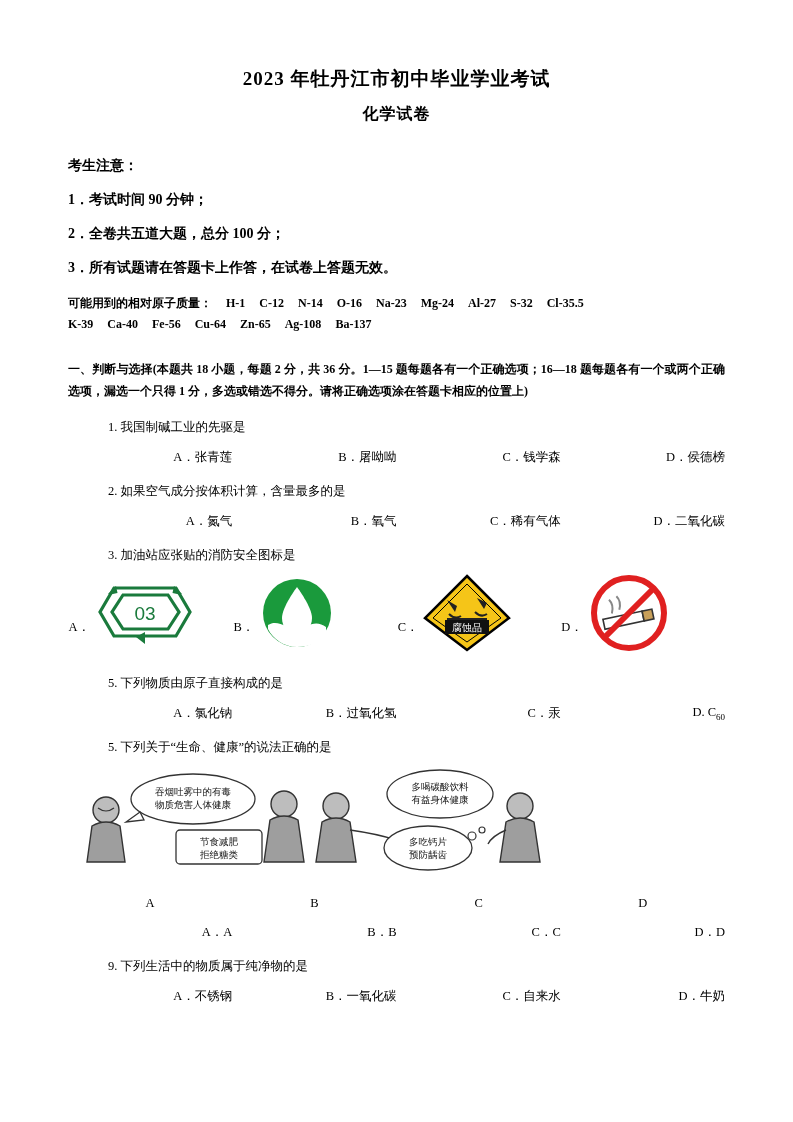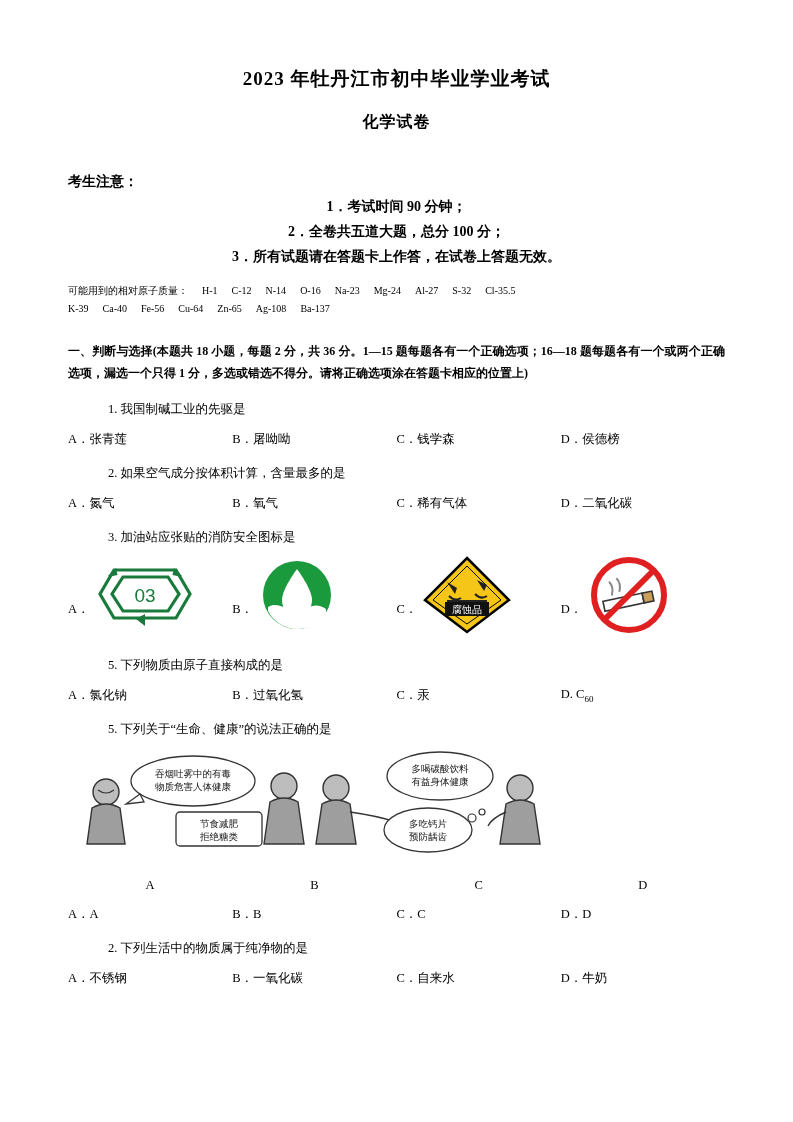--- a/index.html
+++ b/index.html
@@ -26,56 +26,56 @@
     font-size: 19px;
     font-weight: bold;
     letter-spacing: 1px;
     margin: 14px 0 12px 0;
   }
   .title-sub {
     text-align: center;
     font-size: 16px;
     font-weight: bold;
     letter-spacing: 1px;
-    margin: 20px 0 0 0;
+    margin: 12px 0 0 0;
   }
   .notice-head {
     font-size: 14px;
     font-weight: bold;
-    margin-top: 40px;
+    margin-top: 32px;
   }
   .notice-line {
     font-size: 14px;
     font-weight: bold;
-    margin-top: 7px;
-    text-align: center;
+    margin-top: 16px;
   }
   .mass-line {
-    font-size: 10px;
-    font-weight: normal;
+    font-size: 12px;
+    font-weight: bold;
     margin-top: 16px;
     line-height: 1.75;
   }
   .mass-line .sp { display: inline-block; width: 14px; }
   .section-head {
     font-size: 12px;
     font-weight: bold;
     margin-top: 23px;
     line-height: 1.85;
     text-align: justify;
   }
   .q {
     font-size: 12.5px;
     margin-top: 17px;
     margin-left: 40px;
   }
   .opts {
     display: flex;
     font-size: 12.5px;
     margin-top: 13px;
+    text-align: right;
   }
   .opts > div {
     width: 25%;
   }
   .opts.pic {
     margin-top: 4px;
     align-items: center;
     min-height: 90px;
   }
   .pic-cell {
@@ -268,21 +268,21 @@
     <div>C</div>
     <div>D</div>
   </div>
   <div class="opts">
     <div>A．A</div>
     <div>B．B</div>
     <div>C．C</div>
     <div>D．D</div>
   </div>
 
-  <div class="q">2. 下列生活中的物质属于纯净物的是</div>
+  <div class="q">9. 下列生活中的物质属于纯净物的是</div>
   <div class="opts">
     <div>A．不锈钢</div>
     <div>B．一氧化碳</div>
     <div>C．自来水</div>
     <div>D．牛奶</div>
   </div>
 
 </div>
 
 </body></html>

